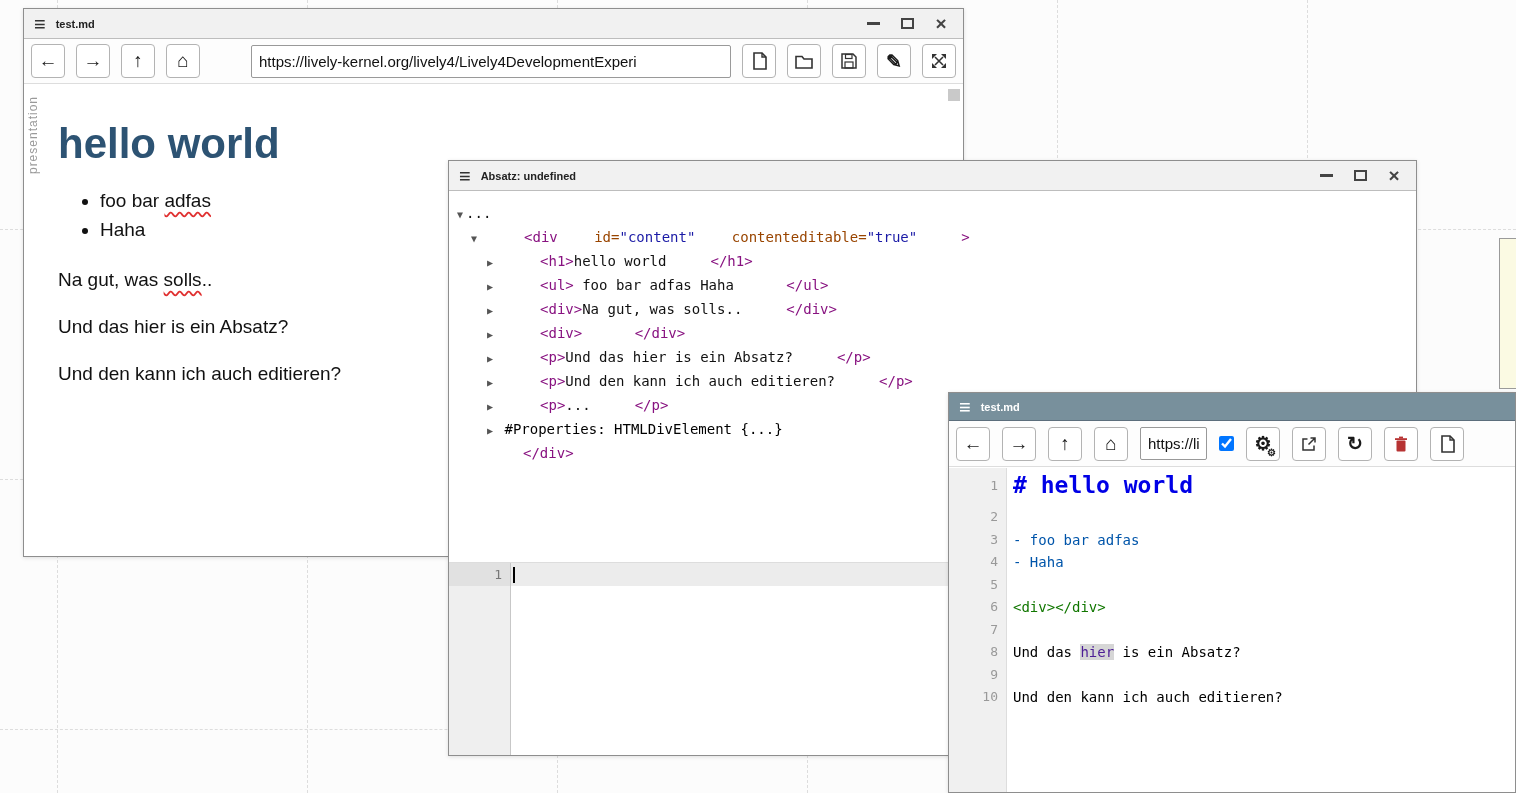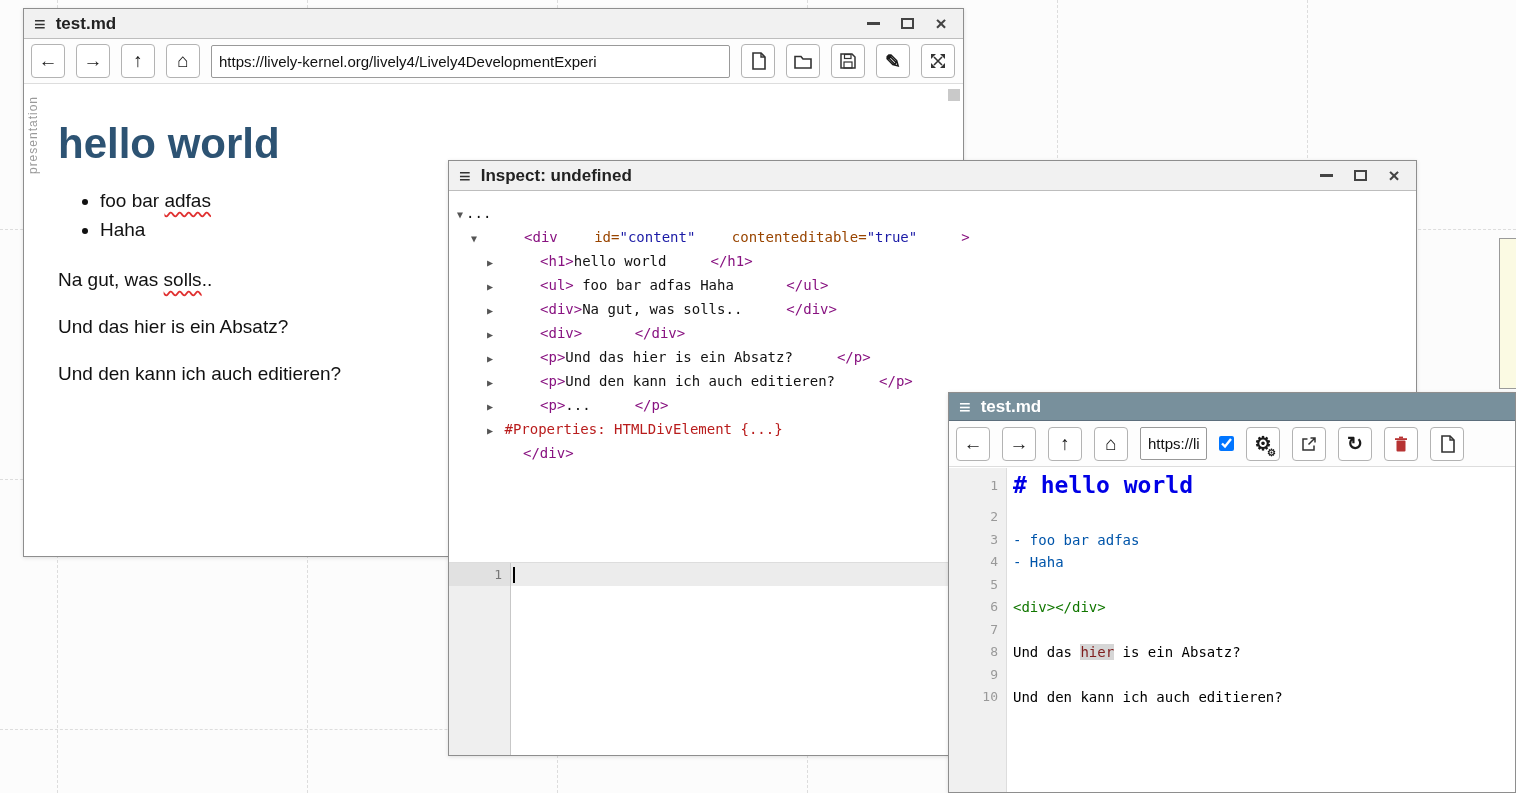--- a/index.html
+++ b/index.html
@@ -16,21 +16,21 @@
     position:absolute; left:1499px; top:238px; width:17px; height:151px;
     background:#fbfae3; border:1px solid #9a9a9a; border-right:none; z-index:1;
   }
   
   .window { position:absolute; background:#fff; border:1px solid #8e8e8e; box-shadow:0 1px 4px rgba(0,0,0,.12); }
   .titlebar {
     display:flex; align-items:center; height:30px; padding:0 10px; gap:10px;
     background:var(--titlebar-inactive); border-bottom:1px solid #bdbdbd;
   }
   .titlebar .menu { font-size:20px; color:#333; cursor:pointer; line-height:1; }
-  .titlebar .title { font-weight:bold; font-size:17px; color:#222; }
+  .titlebar .title { font-weight:bold; font-size:11px; color:#222; }
   .controls { margin-left:auto; display:flex; align-items:center; gap:18px; padding-right:4px; }
   .ctl { display:inline-flex; align-items:center; justify-content:center; width:16px; height:14px; cursor:pointer; }
   .minbar { width:13px; border-bottom:3px solid #444; display:inline-block; }
   .maxbox { width:13px; height:11px; border:2px solid #444; display:inline-block; }
   .closex { font-size:19px; font-weight:bold; color:#444; line-height:1; }
   
   .toolbar {
     display:flex; align-items:center; gap:11px; padding:5px 7px;
     background:#fdfdfd; border-bottom:1px solid #ddd; height:45px;
   }
@@ -63,21 +63,21 @@
   
   #win2 { left:448px; top:160px; width:969px; height:596px; z-index:3; }
   #win2 .body { position:absolute; top:31px; bottom:0; left:0; right:0; background:#fff; }
   .tree { padding-top:10px; font-family:"DejaVu Sans Mono", monospace; font-size:14px; line-height:22px; white-space:pre; }
   .tree-line { cursor:pointer; }
   .tk-arrow { color:#555; font-size:10px; margin-right:3px; }
   .tk-tag  { color:var(--ins-tag);margin-left:44px; }
   .tk-attr { color:var(--ins-attr);margin-left:28px; }
   .tk-val  { color:var(--ins-val); }
   .tk-text { color:#111; }
-  .tk-prop { color:#b91c1c; }
+  .tk-prop { color:#000000; }
   .mini-editor {
     position:absolute; left:0; right:0; bottom:0; height:193px; border-top:1px solid #ddd;
     display:flex; flex-direction:column; font-family:"DejaVu Sans Mono", monospace; font-size:13px;
   }
   .mini-row { display:flex; height:23px; background:#ececec; }
   .mini-gut { width:62px; flex:none; background:#e1e1e1; border-right:1px solid #c7c7c7;
               color:#777; text-align:right; padding-right:8px; line-height:23px; }
   .mini-code { display:flex; align-items:center; padding-left:2px; }
   .cursor { width:2px; height:16px; background:#000; display:inline-block; }
   .mini-fill { flex:1; display:flex; }
@@ -93,21 +93,21 @@
   .ed-row { display:flex; min-height:22.5px; line-height:22.5px; }
   .ed-row.big { min-height:35px; line-height:35px; }
   .gut { width:58px; flex:none; background:#f0f0f0; border-right:1px solid #ddd;
          color:#999; text-align:right; padding-right:8px; font-size:13px; }
   .code { padding-left:6px; white-space:pre; color:#000; }
   .ed-fill { flex:1; display:flex; }
   .tk-header { color:var(--md-header); font-weight:bold; font-size:23px; }
   .tk-list   { color:var(--md-list);margin-top:13px; }
   .tk-tag2   { color:var(--md-tag); }
   .tk-etext  { color:#000; }
-  .tk-hl     { color:#7f1d1d; background:#d6d6d6; }
+  .tk-hl     { color:#4c1d95; background:#d6d6d6; }
   .chk { width:15px; height:15px; flex:none; cursor:pointer; }
   .trash svg { display:block; }
 </style>
 </head>
 <body>
 
 <div class="gv" style="left:57px"></div>
 <div class="gv" style="left:307px"></div>
 <div class="gv" style="left:557px"></div>
 <div class="gv" style="left:807px"></div>
@@ -132,21 +132,21 @@
       <span class="ctl">
           <span class="closex">×</span>
         </span>
     </span>
   </div>
   <div class="toolbar">
     <span class="tbtn">←</span>
     <span class="tbtn">→</span>
     <span class="tbtn">↑</span>
     <span class="tbtn">⌂</span>
-    <input class="url" style="width: 519px;" value="https://lively-kernel.org/lively4/Lively4DevelopmentExperi">
+    <input class="url" style="width: 519px; margin-left: 40px;" value="https://lively-kernel.org/lively4/Lively4DevelopmentExperi">
     <span class="tbtn">
         <span>
           <svg width="15" height="18" viewBox="0 0 15 18">
             <path d="M2 1h8l4 4v12H2z" fill="none" stroke="#333" stroke-width="1.6"></path>
             <path d="M10 1v4h4" fill="none" stroke="#333" stroke-width="1.4"></path>
           </svg>
         </span>
       </span>
     <span class="tbtn">
         <span>
@@ -193,21 +193,21 @@
         <p><span class="tk-t">Und das hier is ein Absatz?</span></p>
         <p><span class="tk-t">Und den kann ich auch editieren?</span></p>
       </div>
   </div>
   <div class="nub"></div>
 </div>
 
 <div class="window" id="win2">
   <div class="titlebar">
     <span class="menu">≡</span>
-    <span class="title">Inspect: undefined</span>
+    <span class="title">Absatz: undefined</span>
     <span class="controls">
       <span class="ctl">
           <span class="minbar"></span>
         </span>
       <span class="ctl">
           <span class="maxbox"></span>
         </span>
       <span class="ctl">
           <span class="closex">×</span>
         </span>

